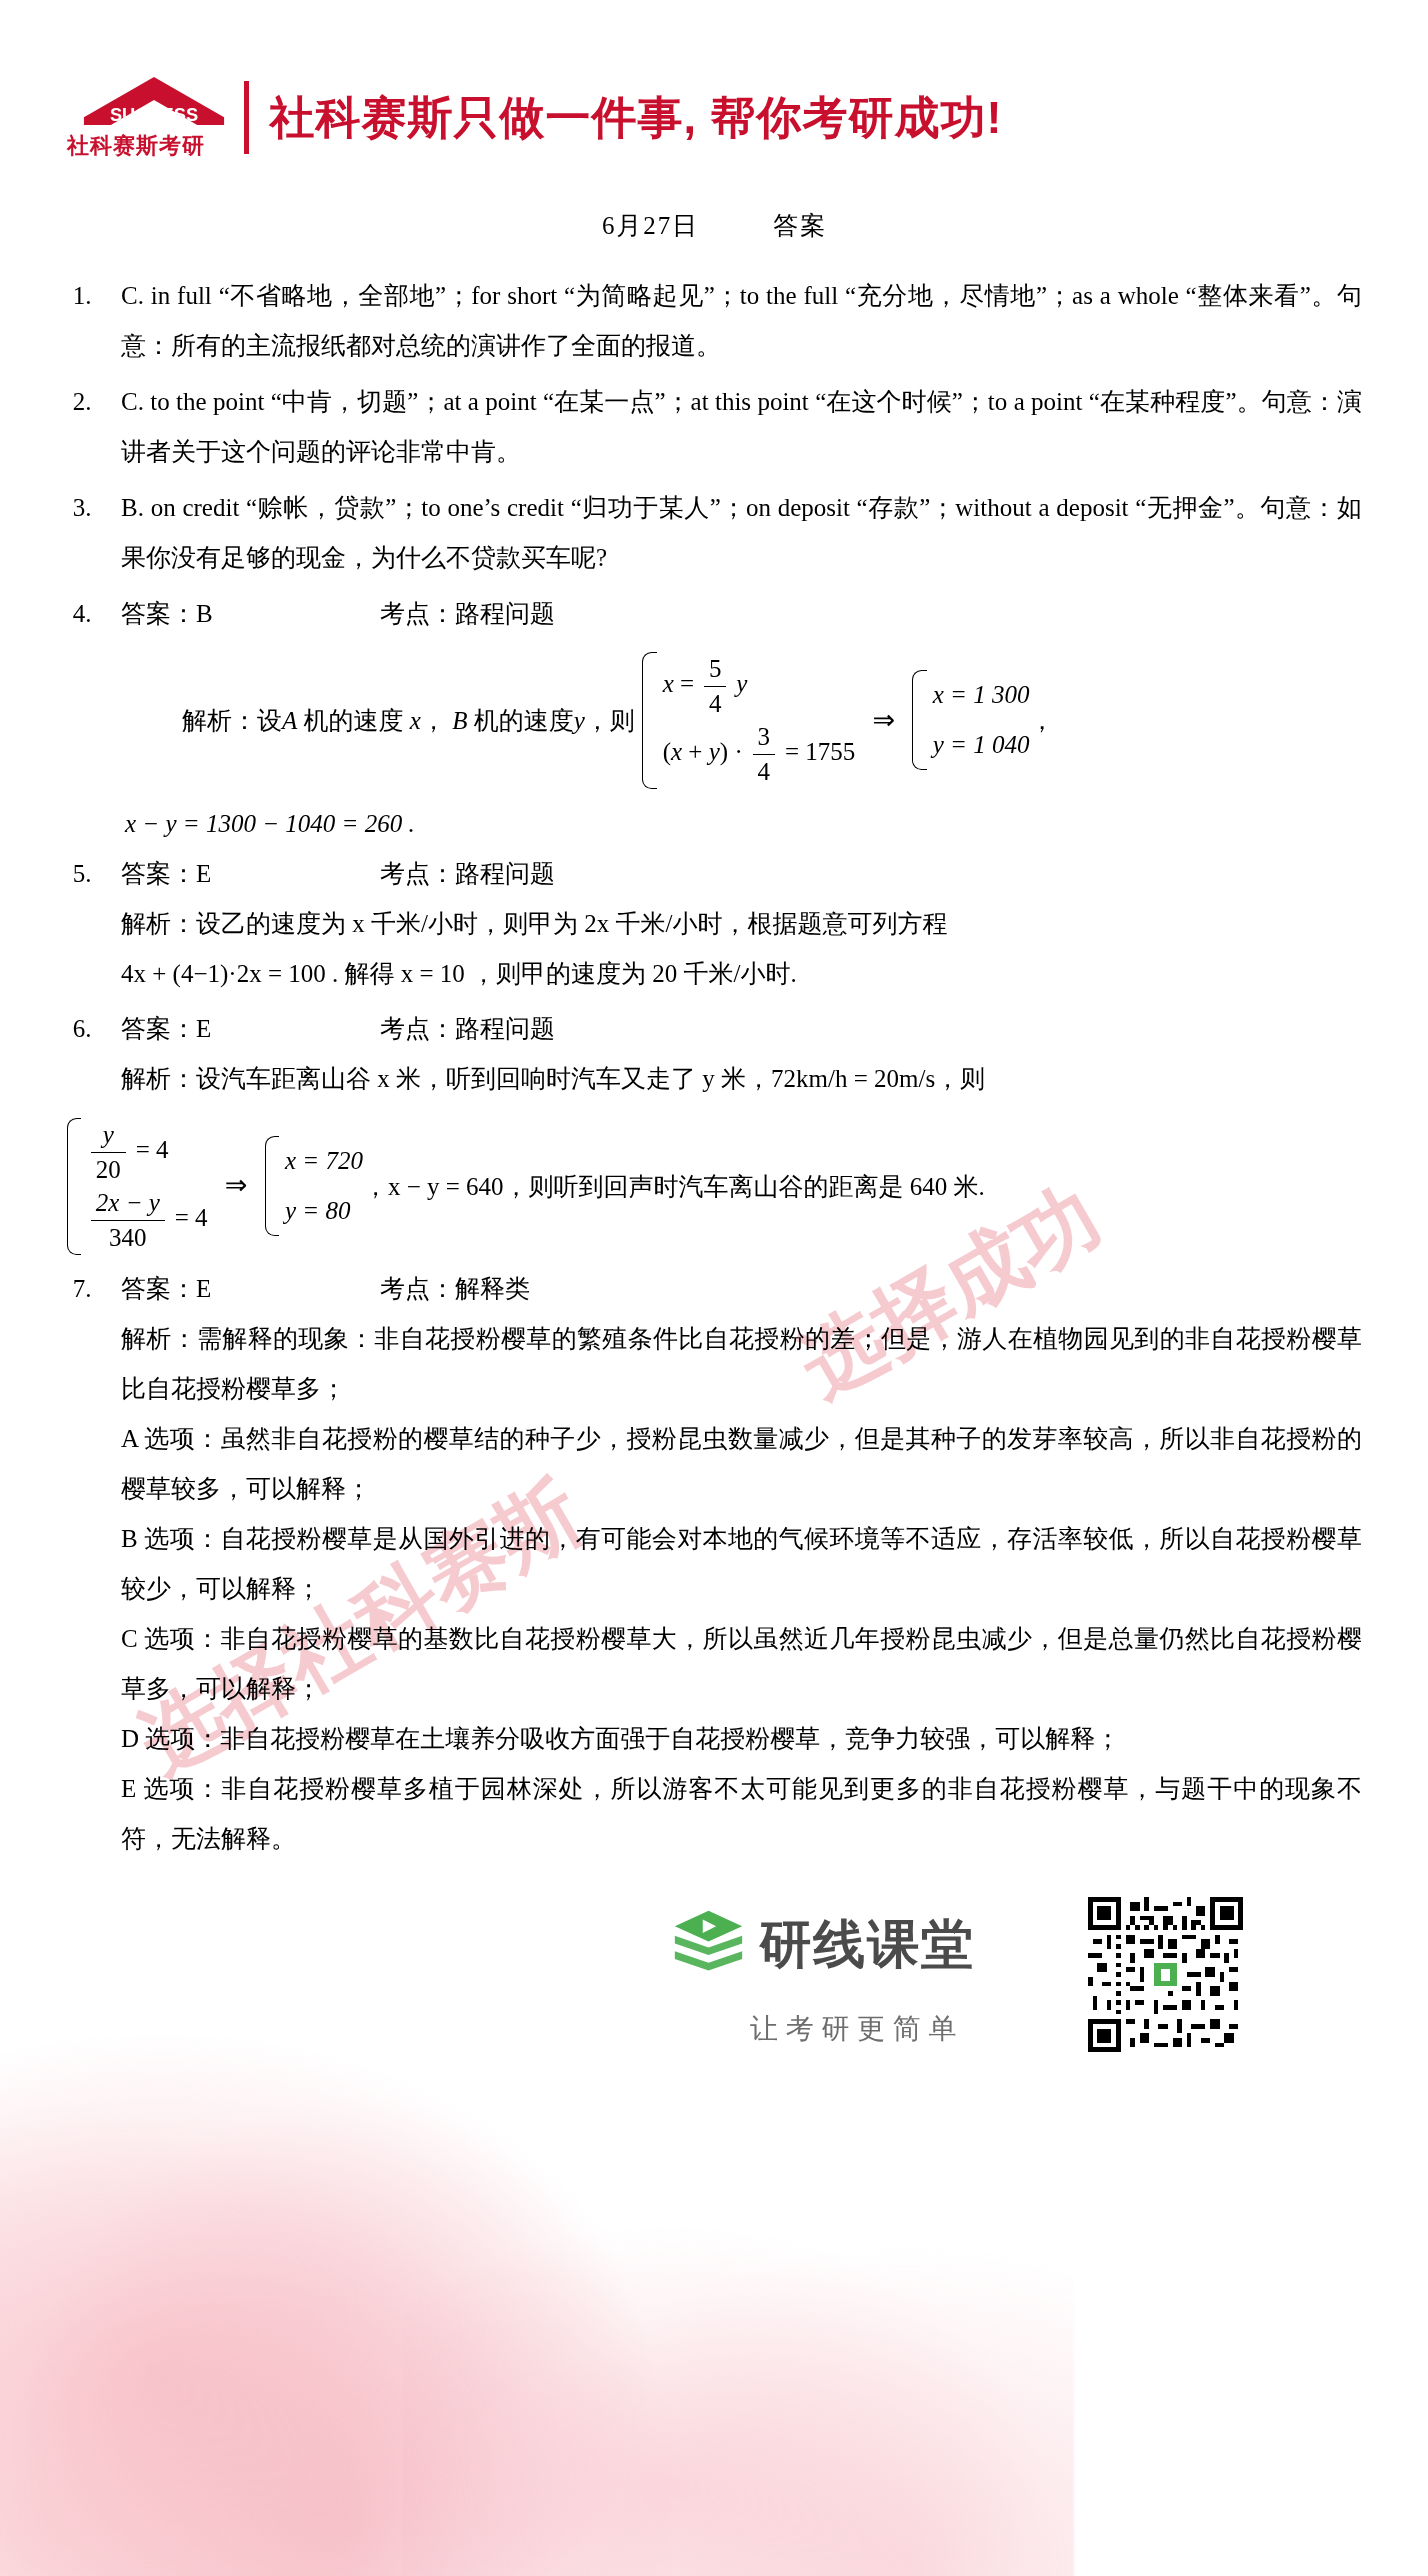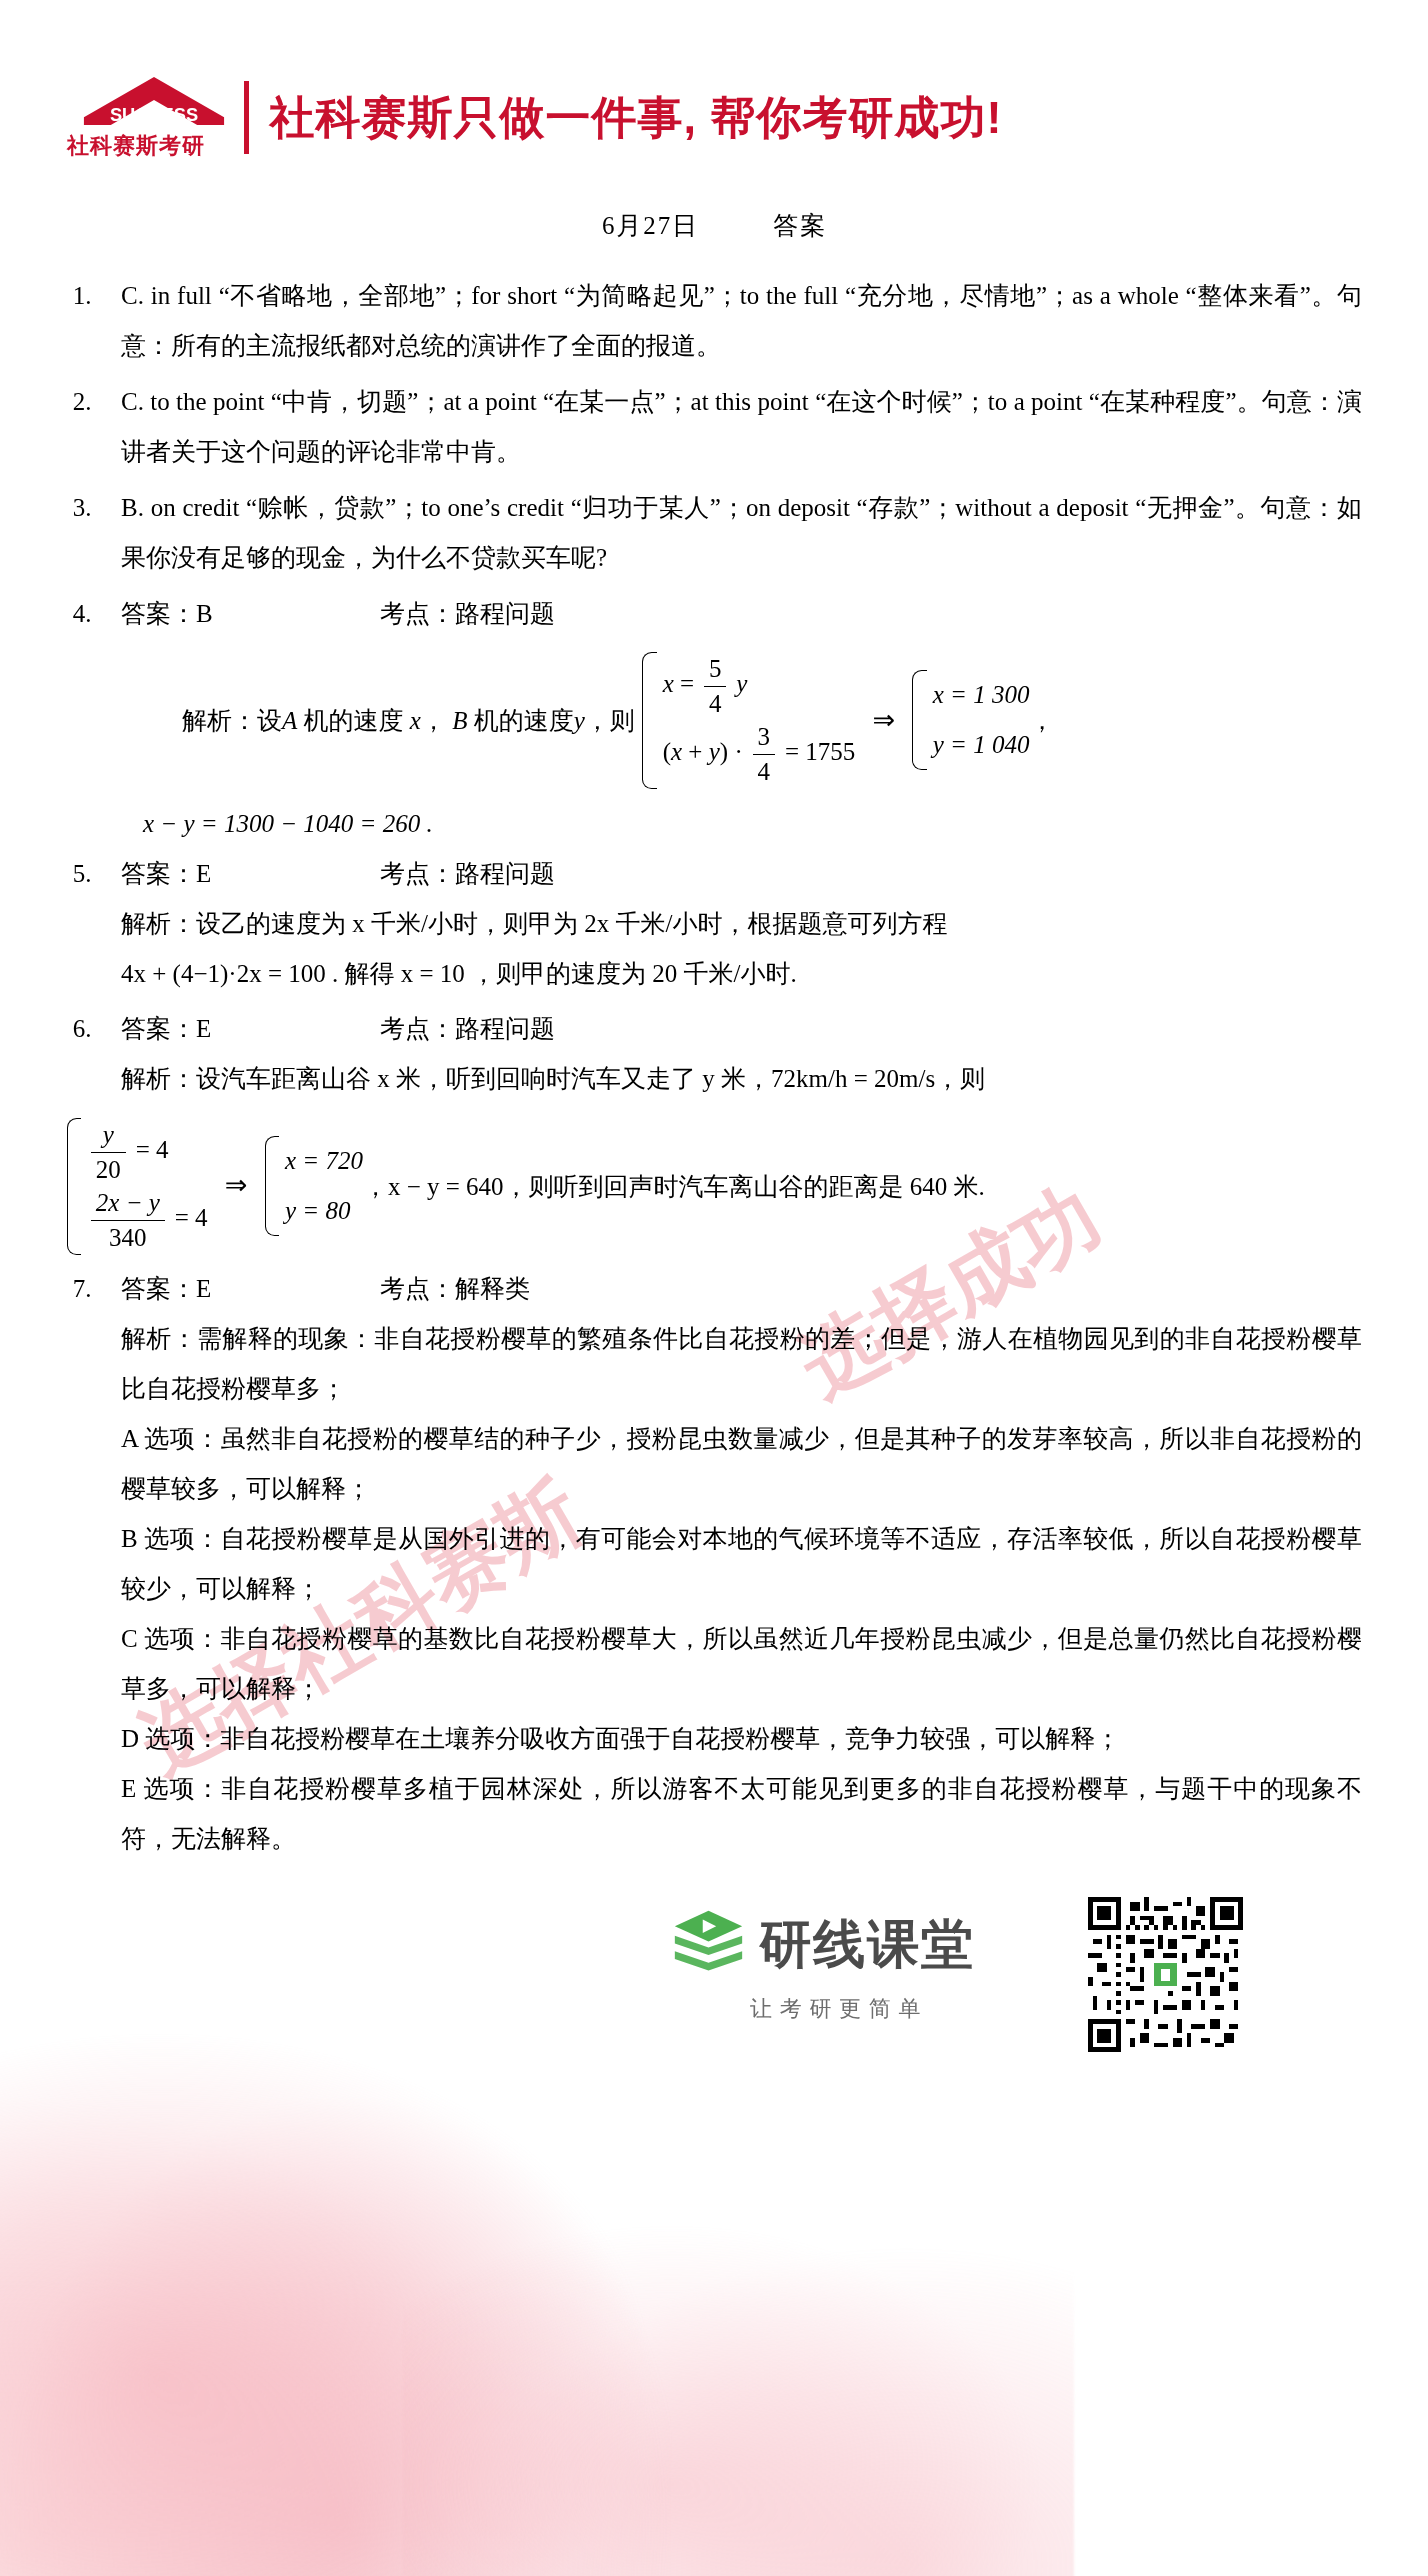--- a/index.html
+++ b/index.html
@@ -177,21 +177,21 @@
     line-height:1.4;
     flex-wrap:wrap;
   }
   .eqblock .lead{margin-right:7.7px;}
   .arrow{margin:0 17.3px; font-size:27px;}
   .tight{line-height:2.3;}
 
   .line-plain{
     font-size:25px;
     line-height:50px;
-    margin-left:76px;
+    margin-left:58px;
   }
 
   
   .footer{
     position:relative;
     margin-top:38px;
     height:201px;
   }
   .brand{
     position:absolute;
@@ -208,23 +208,23 @@
   .brand-name{
     font-family:"Liberation Sans", sans-serif;
     font-size:52px;
     font-weight:bold;
     color:#4b4b4b;
     letter-spacing:1.9px;
   }
   .brand-slogan{
     position:absolute;
     left:683px;
-    top:92px;
+    top:108px;
     font-family:"Liberation Sans", sans-serif;
-    font-size:22px;
+    font-size:28px;
     color:#6d6d6d;
     letter-spacing:7.7px;
   }
   .qr{
     position:absolute;
     right:115px;
     top:-9.6px;
     width:163px;
     height:163px;
     background:#fff;

